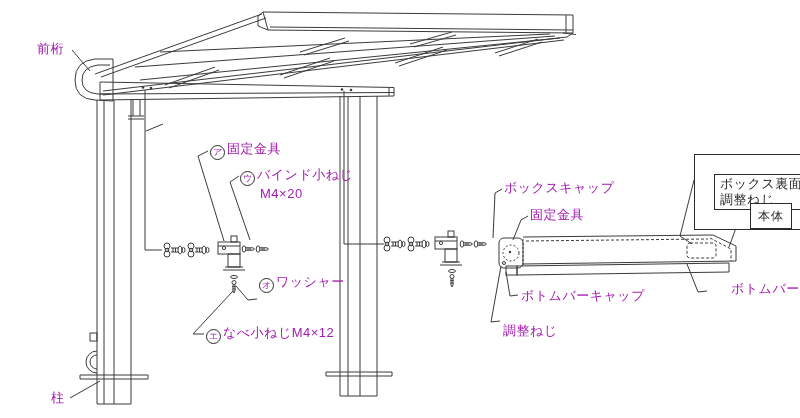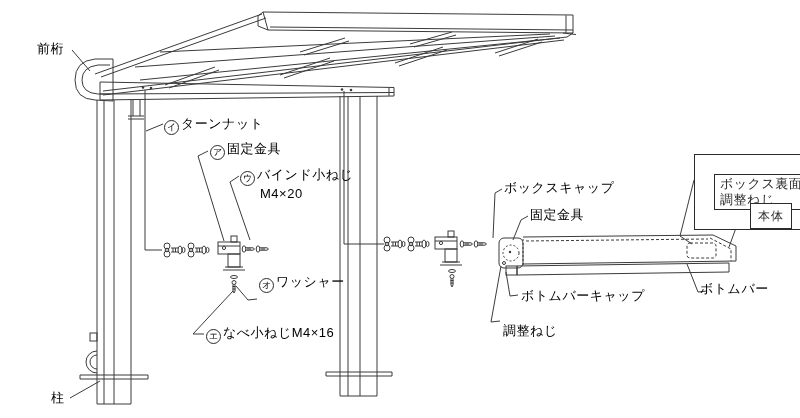--- a/index.html
+++ b/index.html
@@ -2,21 +2,21 @@
 <html><head>
 <meta charset="utf-8">
 <style>
   html,body{margin:0;padding:0;background:#fff;}
   #stage{
     position:relative;width:800px;height:418px;background:#ffffff;overflow:hidden;
     font-family:"Liberation Sans","DejaVu Sans",sans-serif;color:#2b2b2b;
   }
   #lineart{position:absolute;left:0;top:0;}
   .lbl{
-    position:absolute;font-size:13px;line-height:16px;color:#000000;
+    position:absolute;font-size:13px;line-height:16px;color:#a21caf;
     white-space:nowrap;letter-spacing:0.5px;
   }
   .mk{
     display:inline-flex;width:13px;height:13px;border:1px solid #2b2b2b;border-radius:50%;
     font-size:9px;line-height:1;align-items:center;justify-content:center;
     margin-right:2px;vertical-align:-2px;letter-spacing:0;
   }
   .sub{margin-left:20px;}
   .note-box{
     position:absolute;border:1.5px solid #2b2b2b;background:#fff;padding:19px;
@@ -198,41 +198,38 @@
   </svg>
 
   <div class="lbl" style="left:37px;top:41px">
     <span>前桁</span>
   </div>
 
   <div class="lbl" style="left:51px;top:390px">
     <span>柱</span>
   </div>
 
-  <div class="lbl" style="left:164px;top:116px">
-    <span class="mk">イ</span><span>ターンナット</span>
-  </div>
 
   <div class="lbl" style="left:210px;top:141px">
     <span class="mk">ア</span><span>固定金具</span>
   </div>
 
   <div class="lbl" style="left:240px;top:167px">
     <div>
       <span class="mk">ウ</span><span>バインド小ねじ</span>
     </div>
     <div class="sub">M4×20</div>
   </div>
 
   <div class="lbl" style="left:259px;top:274px">
     <span class="mk">オ</span><span>ワッシャー</span>
   </div>
 
   <div class="lbl" style="left:206px;top:325px">
-    <span class="mk">エ</span><span>なべ小ねじM4×16</span>
+    <span class="mk">エ</span><span>なべ小ねじM4×12</span>
   </div>
 
   <div class="lbl" style="left:504px;top:180px">
     <span>ボックスキャップ</span>
   </div>
 
   <div class="lbl" style="left:530px;top:207px">
     <span>固定金具</span>
   </div>
 
@@ -246,17 +243,17 @@
   <div class="solo" style="left:750px;top:203px">本体</div>
 
   <div class="lbl" style="left:521px;top:288px">
     <span>ボトムバーキャップ</span>
   </div>
 
   <div class="lbl" style="left:503px;top:323px">
     <span>調整ねじ</span>
   </div>
 
-  <div class="lbl" style="left:700px;top:281px">
+  <div class="lbl" style="left:731px;top:281px">
     <span>ボトムバー</span>
   </div>
 
 </div>
 
 </body></html>

